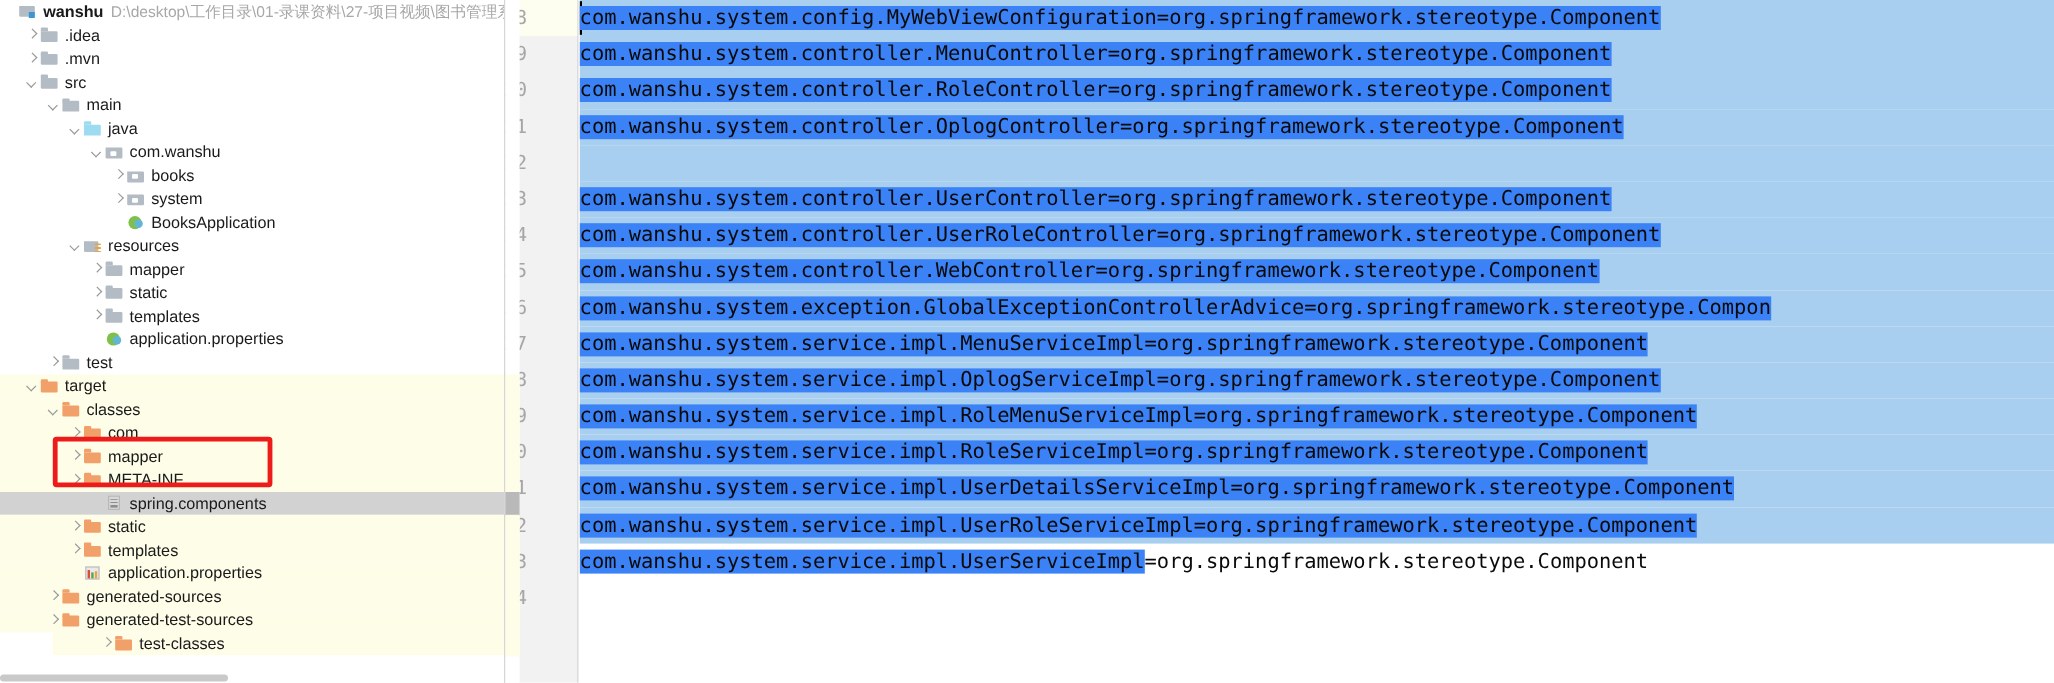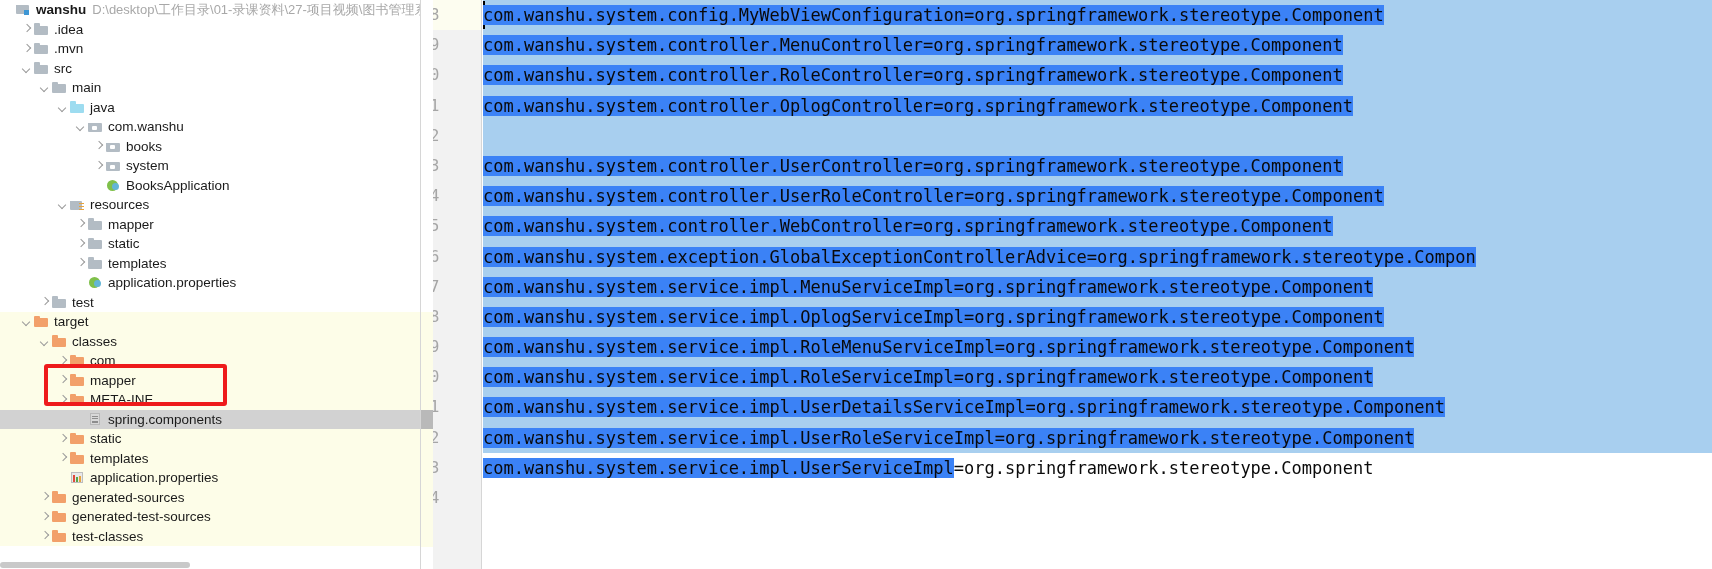--- a/index.html
+++ b/index.html
@@ -341,21 +341,21 @@
         <div class="row tinted" style="padding-left: 39px;">
           <span class="arrow collapsed"></span>
           <span class="ico folder folder-orange"></span>
           <span class="label">generated-sources</span>
         </div>
         <div class="row tinted" style="padding-left: 39px;">
           <span class="arrow collapsed"></span>
           <span class="ico folder folder-orange"></span>
           <span class="label">generated-test-sources</span>
         </div>
-        <div class="row tinted" style="padding-left: 39px;">
+        <div class="row tinted" style="padding-left: 39px; margin-left: 44px;">
           <span class="arrow collapsed"></span>
           <span class="ico folder folder-orange"></span>
           <span class="label">test-classes</span>
         </div>
       </div>
 
     <div id="red-box"></div>
 
     <div id="tree-hscroll">
       <div class="thumb"></div>

